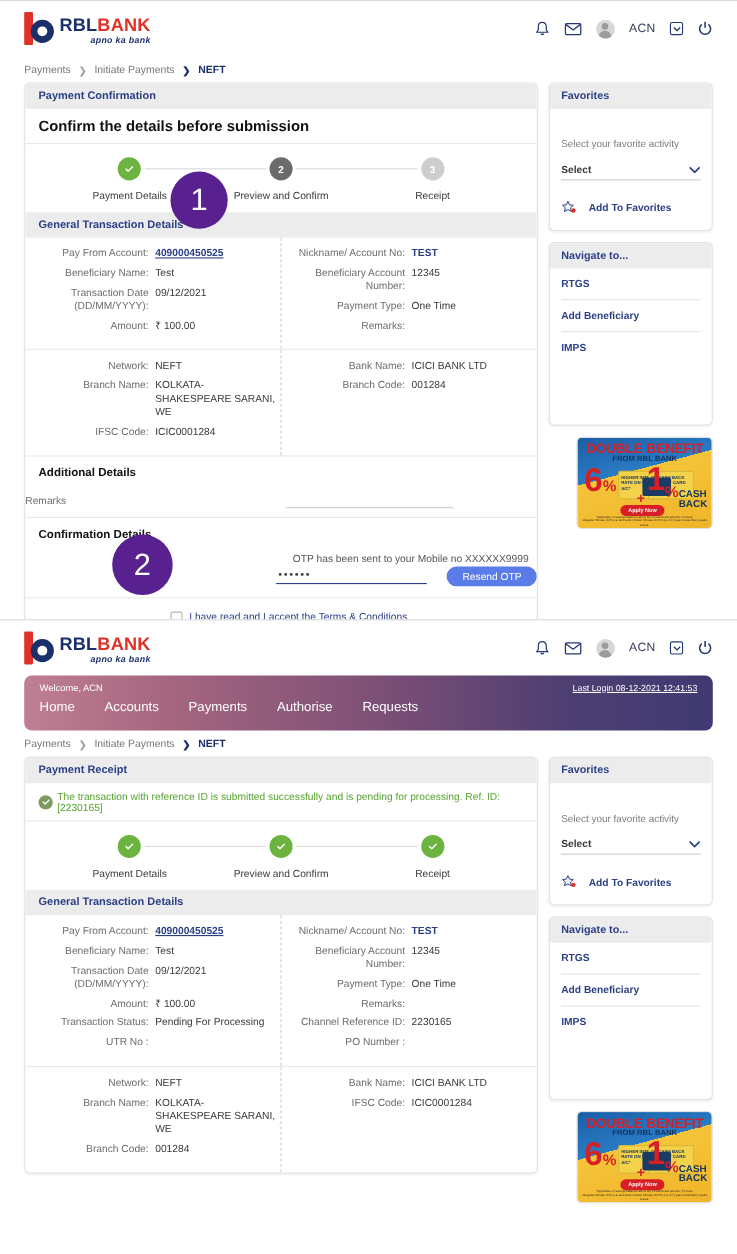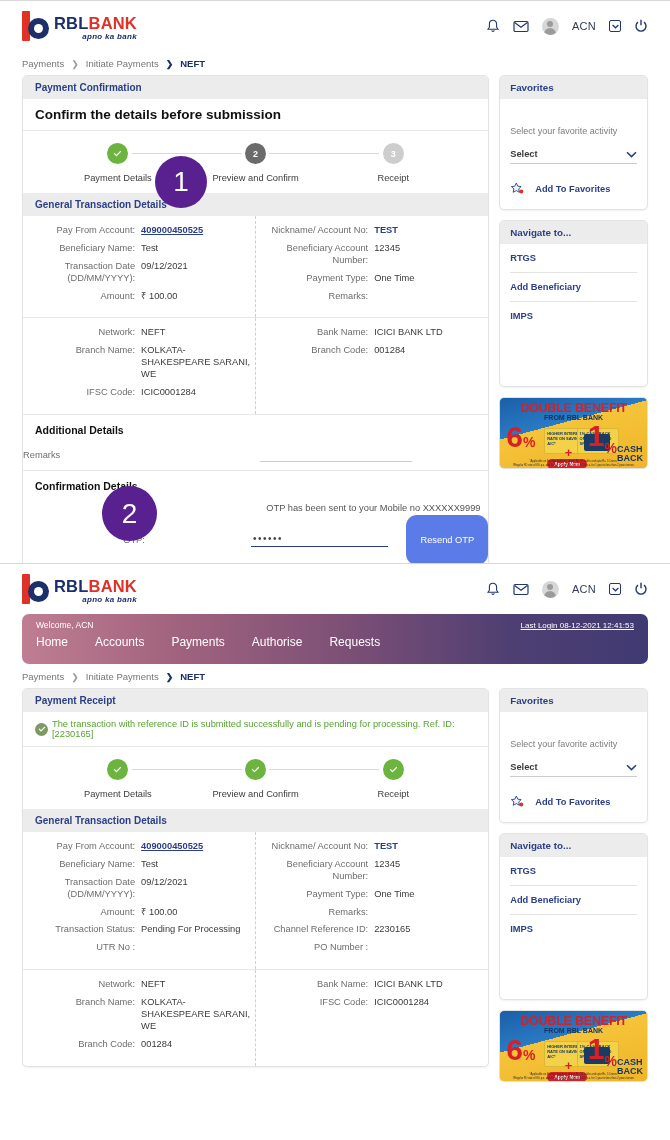--- a/index.html
+++ b/index.html
@@ -159,21 +159,21 @@
     width: 143px; border: none; border-bottom: 1.5px solid #2f3b8f;
     background: transparent; font-size: 10px; letter-spacing: 1.5px;
     color: #444; padding: 0 0 2px 2px; outline: none; height: 15px;
     font-family: "Liberation Sans", sans-serif;
   }
   .btn {
     border: none; cursor: pointer; border-radius: 11px; color: #fff;
     background: #5b7ce8; font-size: 9.3px; padding: 4px 13px;
     font-family: "Liberation Sans", sans-serif; white-space: nowrap;
   }
-  .btn-resend { margin-left: 18px; padding: 20px 14px; }
+  .btn-resend { margin-left: 18px; padding: 4px 14px; }
   .btn-outline {
     background: #fff; color: #5b7ce8; border: 1px solid #5b7ce8;
     border-radius: 11px; font-size: 9.3px; padding: 4px 14px; cursor: pointer;
     font-family: "Liberation Sans", sans-serif;
   }
   .tc-row { display: flex; align-items: center; gap: 6px; padding: 12px 0 0 132px; }
   .tc-box {
     width: 11px; height: 11px; border: 1px solid #b3b3b3; border-radius: 2px;
     background: #fff; flex: none;
   }
@@ -197,21 +197,21 @@
   .fav-add .txt { font-size: 9.3px; color: #2b3f86; font-weight: bold; }
   .nav-body { padding: 0 10px; }
   .nav-item { font-size: 9.3px; color: #2b3f86; font-weight: bold; padding: 9px 0; }
   .nav-item + .nav-item { border-top: 1px solid #e3e3e3; }
   .nav-pad { height: 56px; }
 
   
   .ad {
     border-radius: 5px; overflow: hidden; position: relative;
     background: linear-gradient(165deg, #1a5fa8 0%, #2a7bc4 38%, #f5c43a 38%, #f0b427 100%);
-    height: 72px; border: 1px solid #e0e0e0;
+    height: 84px; border: 1px solid #e0e0e0; margin-left: 25px;
   }
   .ad-t1 {
     position: absolute; top: 3px; left: 0; right: 0; text-align: center;
     font-size: 12.5px; font-weight: bold; color: #d81f26; letter-spacing: -.2px;
   }
   .ad-t2 {
     position: absolute; top: 16px; left: 0; right: 0; text-align: center;
     font-size: 7px; font-weight: bold; color: #13345e;
   }
   .ad-6 {

